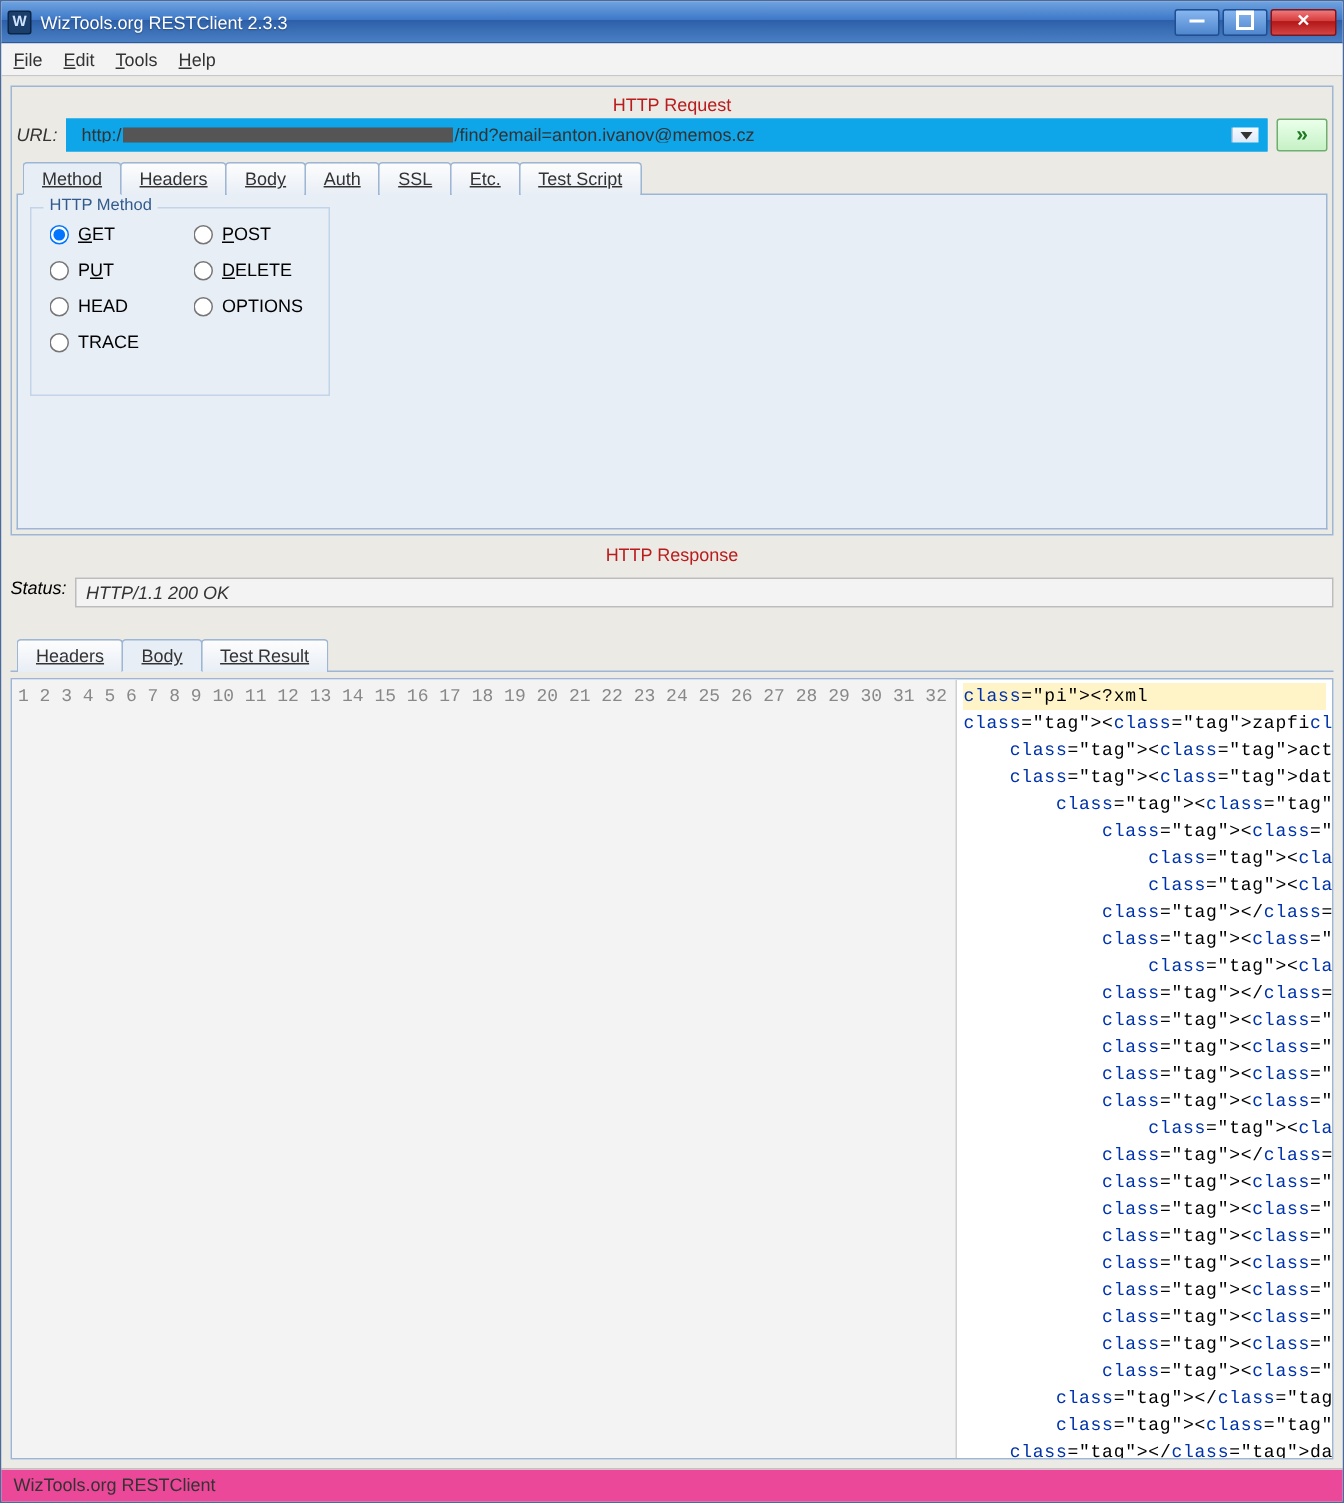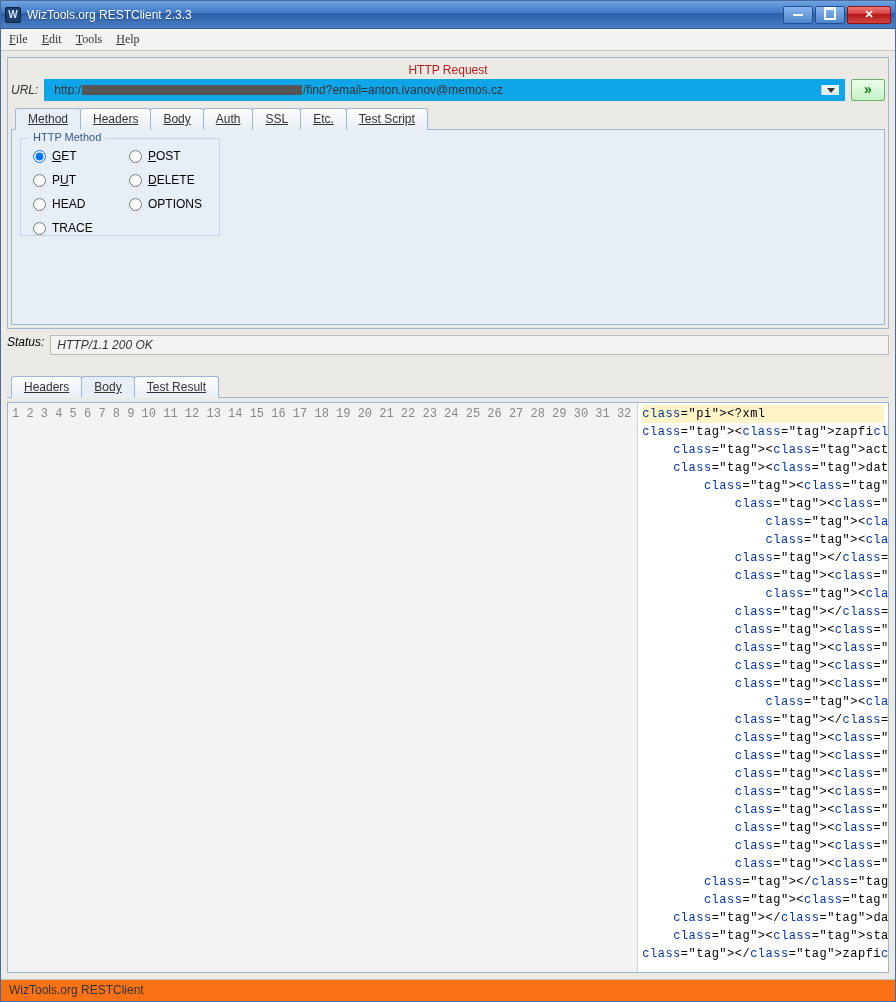--- a/index.html
+++ b/index.html
@@ -71,21 +71,21 @@
     height: 22px;
     background: #f3f3f3;
     border-bottom: 1px solid #c8c8c8;
     display: flex;
     align-items: center;
     padding: 0 8px;
     gap: 14px;
     font-size: 12px;
     color: #333;
   }
-  .menubar .menu-item { cursor: pointer; font-family: Liberation Serif, serif; }
+  .menubar .menu-item { cursor: pointer; }
   .menubar .menu-item u { text-decoration: underline; }
 
   .content-area {
     flex: 1;
     background: #eceae5;
     padding: 6px;
     display: flex;
     flex-direction: column;
     gap: 4px;
     overflow: hidden;
@@ -180,21 +180,21 @@
   }
   .tab-panel {
     border: 1px solid #9db6d6;
     border-top: none;
     background: #e8eef6;
     padding: 8px;
   }
 
   .fieldset {
     border: 1px solid #c3d4e8;
-    padding: 10px 12px 0;
+    padding: 10px 12px 28px;
     width: 200px;
     background: #e8eef6;
     position: relative;
   }
   .fieldset .legend {
     position: absolute;
     top: -8px; left: 8px;
     background: #e8eef6;
     padding: 0 4px;
     font-size: 11px;
@@ -265,21 +265,21 @@
     overflow: auto;
     padding: 2px 4px;
     color: #000;
   }
   .code .hl-line { background: #fff4c8; display: inline-block; width: 100%; }
   .code .attr { color: #0033aa; }
 
   .statusbar {
     height: 22px;
     border-top: 1px solid #c8c8c8;
-    background: #f97316;
+    background: #ec4899;
     font-size: 12px;
     color: #333;
     padding: 3px 8px;
   }
 </style>
 </head>
 <body>
 
 <div class="window">
 
@@ -360,20 +360,21 @@
             <label class="radio-item">
               <input type="radio" name="m" style="">
               <span>TRACE</span>
             </label>
           </div>
         </div>
         <div class="empty-space"></div>
       </div>
     </div>
 
+    <div class="section-label">HTTP Response</div>
 
     <div class="status-row">
       <label>Status:</label>
       <div class="status-val">HTTP/1.1 200 OK</div>
     </div>
 
     <div class="tabset">
       <div class="tab">Headers</div>
       <div class="tab active">Body</div>
       <div class="tab">Test Result</div>

